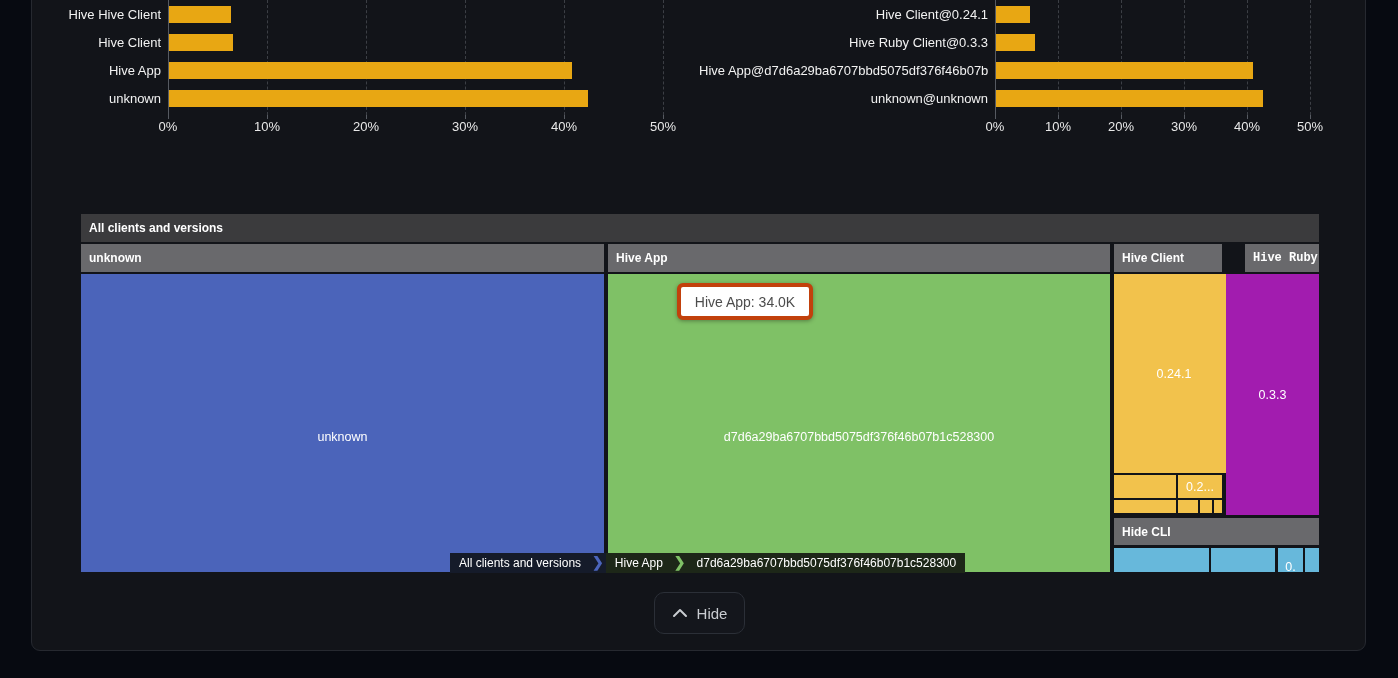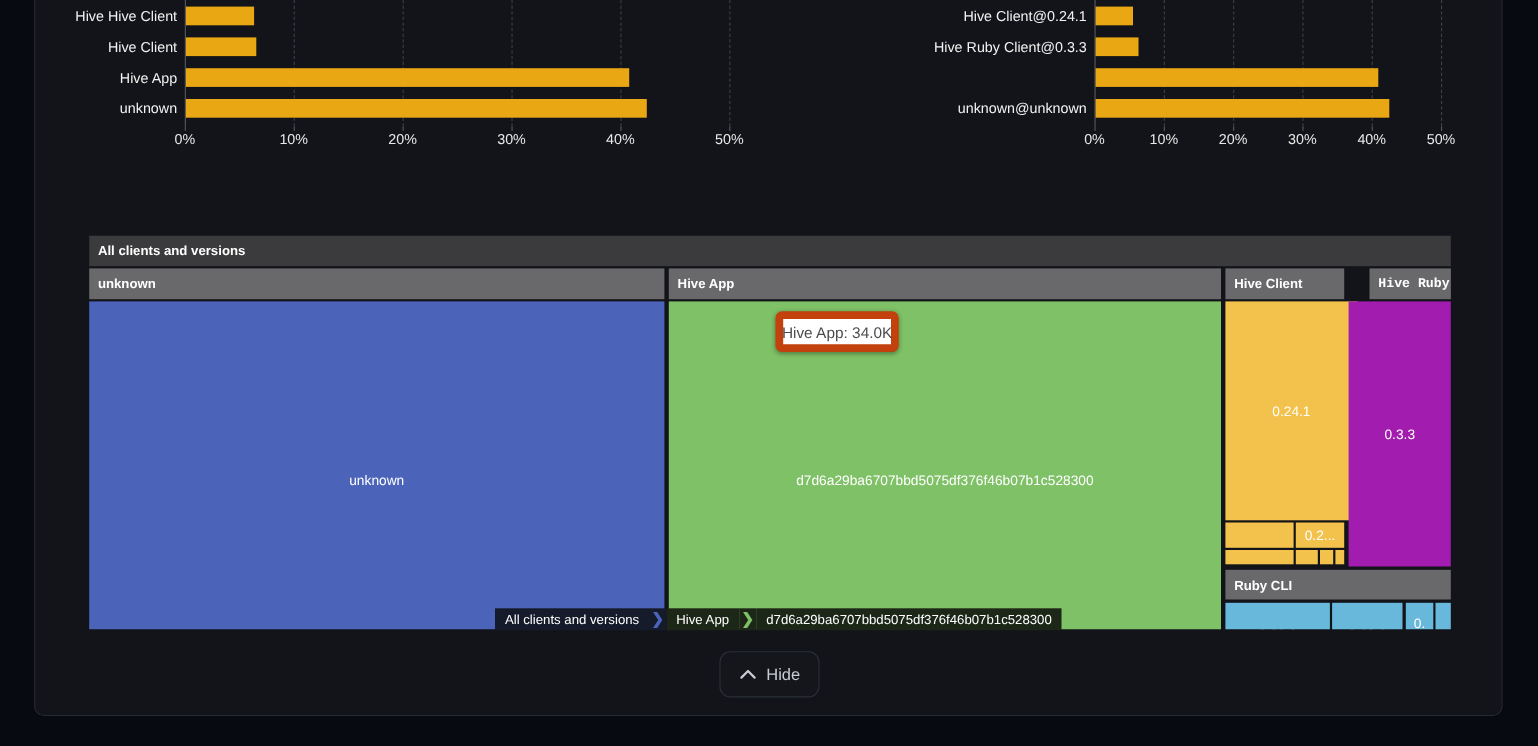--- a/index.html
+++ b/index.html
@@ -20,24 +20,24 @@
   
   .treemap{position:absolute;left:81px;top:214px;width:1238px;height:358px;overflow:hidden;}
   .tm-title{position:absolute;background:#3b3b3d;color:#fff;font-size:12px;font-weight:bold;
             line-height:28px;padding-left:8px;box-sizing:border-box;white-space:nowrap;overflow:hidden;}
   .tm-header{position:absolute;background:#69696c;color:#fff;font-size:12px;font-weight:bold;
              line-height:28px;padding-left:8px;box-sizing:border-box;white-space:nowrap;overflow:hidden;}
   .tm-block{position:absolute;display:flex;align-items:center;justify-content:center;
             color:#fff;font-size:12.5px;box-sizing:border-box;overflow:hidden;}
   .tm-block.toplbl{align-items:flex-start;}
   
-  .tooltip{position:absolute;left:677px;top:283px;width:112px;height:37px;background:#ffffff;
-           border:7px solid #c2410c;border-radius:6px;box-sizing:border-box;display:flex;
+  .tooltip{position:absolute;left:677px;top:283px;width:136px;height:37px;background:#ffffff;
+           border:4px solid #c2410c;border-radius:6px;box-sizing:border-box;display:flex;
            align-items:center;justify-content:center;color:#4c4c4c;font-size:14px;
-           box-shadow:0 1px 4px rgba(0,0,0,.35);z-index:30;white-space:nowrap;margin-left:28px;}
+           box-shadow:0 1px 4px rgba(0,0,0,.35);z-index:30;white-space:nowrap;}
   
   .breadcrumb{position:absolute;left:450px;top:553px;height:20px;display:flex;z-index:20;}
   .bc-seg{height:20px;line-height:20px;padding:0 9px;color:#fff;font-size:12px;white-space:nowrap;}
   .bc-chev{height:20px;line-height:19px;padding:0 2px;font-size:14px;font-weight:bold;}
   
   .hidebtn{position:absolute;left:654px;top:592px;width:89px;height:40px;background:#14161c;
            border:1px solid #2b2f37;border-radius:10px;display:flex;align-items:center;
            justify-content:center;gap:9px;color:#c9ccd1;font-size:15px;cursor:pointer;z-index:10;}
 </style>
 </head>
@@ -89,20 +89,21 @@
     <div class="gl" style="left: 548px;"></div>
     <div class="tickmark" style="left: 548px;"></div>
     <div class="ticklabel" style="left: 518px;">40%</div>
     <div class="gl" style="left: 611px;"></div>
     <div class="tickmark" style="left: 611px;"></div>
     <div class="ticklabel" style="left: 581px;">50%</div>
     <div class="catlabel" style="left: 0px; width: 289px; top: 6px;">Hive Client@0.24.1</div>
     <div class="bar" style="left: 297px; top: 6px; height: 17px; width: 34px; background: rgb(232, 167, 19);"></div>
     <div class="catlabel" style="left: 0px; width: 289px; top: 34px;">Hive Ruby Client@0.3.3</div>
     <div class="bar" style="left: 297px; top: 34px; height: 17px; width: 39px; background: rgb(232, 167, 19);"></div>
+    <div class="catlabel" style="left: 0px; width: 289px; top: 62px;">Hive App@d7d6a29ba6707bbd5075df376f46b07b</div>
     <div class="bar" style="left: 297px; top: 62px; height: 17px; width: 257px; background: rgb(232, 167, 19);"></div>
     <div class="catlabel" style="left: 0px; width: 289px; top: 90px;">unknown@unknown</div>
     <div class="bar" style="left: 297px; top: 90px; height: 17px; width: 267px; background: rgb(232, 167, 19);"></div>
   </div>
 
 <div class="treemap" id="treemap">
     <div class="tm-title" style="left: 0px; top: 0px; width: 1238px; height: 28px;">All clients and versions</div>
     <div class="tm-header" style="left: 0px; top: 30px; width: 523px; height: 28px;">unknown</div>
     <div class="tm-block" style="background: rgb(75, 100, 186); left: 0px; top: 60px; width: 523px; height: 326px;">
       <span>unknown</span>
@@ -120,21 +121,21 @@
       <span>0.2...</span>
     </div>
     <div class="tm-block" style="background: rgb(242, 194, 76); left: 1033px; top: 286px; width: 62px; height: 13px;"></div>
     <div class="tm-block" style="background: rgb(242, 194, 76); left: 1097px; top: 286px; width: 20px; height: 13px;"></div>
     <div class="tm-block" style="background: rgb(242, 194, 76); left: 1119px; top: 286px; width: 12px; height: 13px;"></div>
     <div class="tm-block" style="background: rgb(242, 194, 76); left: 1133px; top: 286px; width: 8px; height: 13px;"></div>
     <div class="tm-header" style="left: 1164px; top: 30px; width: 93px; height: 28px; font-family: Liberation Mono, monospace;">Hive Ruby Cl...</div>
     <div class="tm-block" style="background: #a21caf; left: 1145px; top: 60px; width: 93px; height: 241px;">
       <span>0.3.3</span>
     </div>
-    <div class="tm-header" style="left: 1033px; top: 304px; width: 205px; height: 27px;">Ruby CLI</div>
+    <div class="tm-header" style="left: 1033px; top: 304px; width: 205px; height: 27px;">Hide CLI</div>
     <div class="tm-block toplbl" style="background: rgb(103, 184, 219); left: 1033px; top: 334px; width: 95px; height: 40px;">
       <span style="padding-top: 22px;">0.23.0</span>
     </div>
     <div class="tm-block toplbl" style="background: rgb(103, 184, 219); left: 1130px; top: 334px; width: 64px; height: 40px;">
       <span style="padding-top: 22px;">0.23.0</span>
     </div>
     <div class="tm-block toplbl" style="background: rgb(103, 184, 219); left: 1197px; top: 334px; width: 25px; height: 40px;">
       <span style="padding-top: 12px;">0.</span>
     </div>
     <div class="tm-block" style="background: rgb(103, 184, 219); left: 1224px; top: 334px; width: 14px; height: 40px;"></div>

